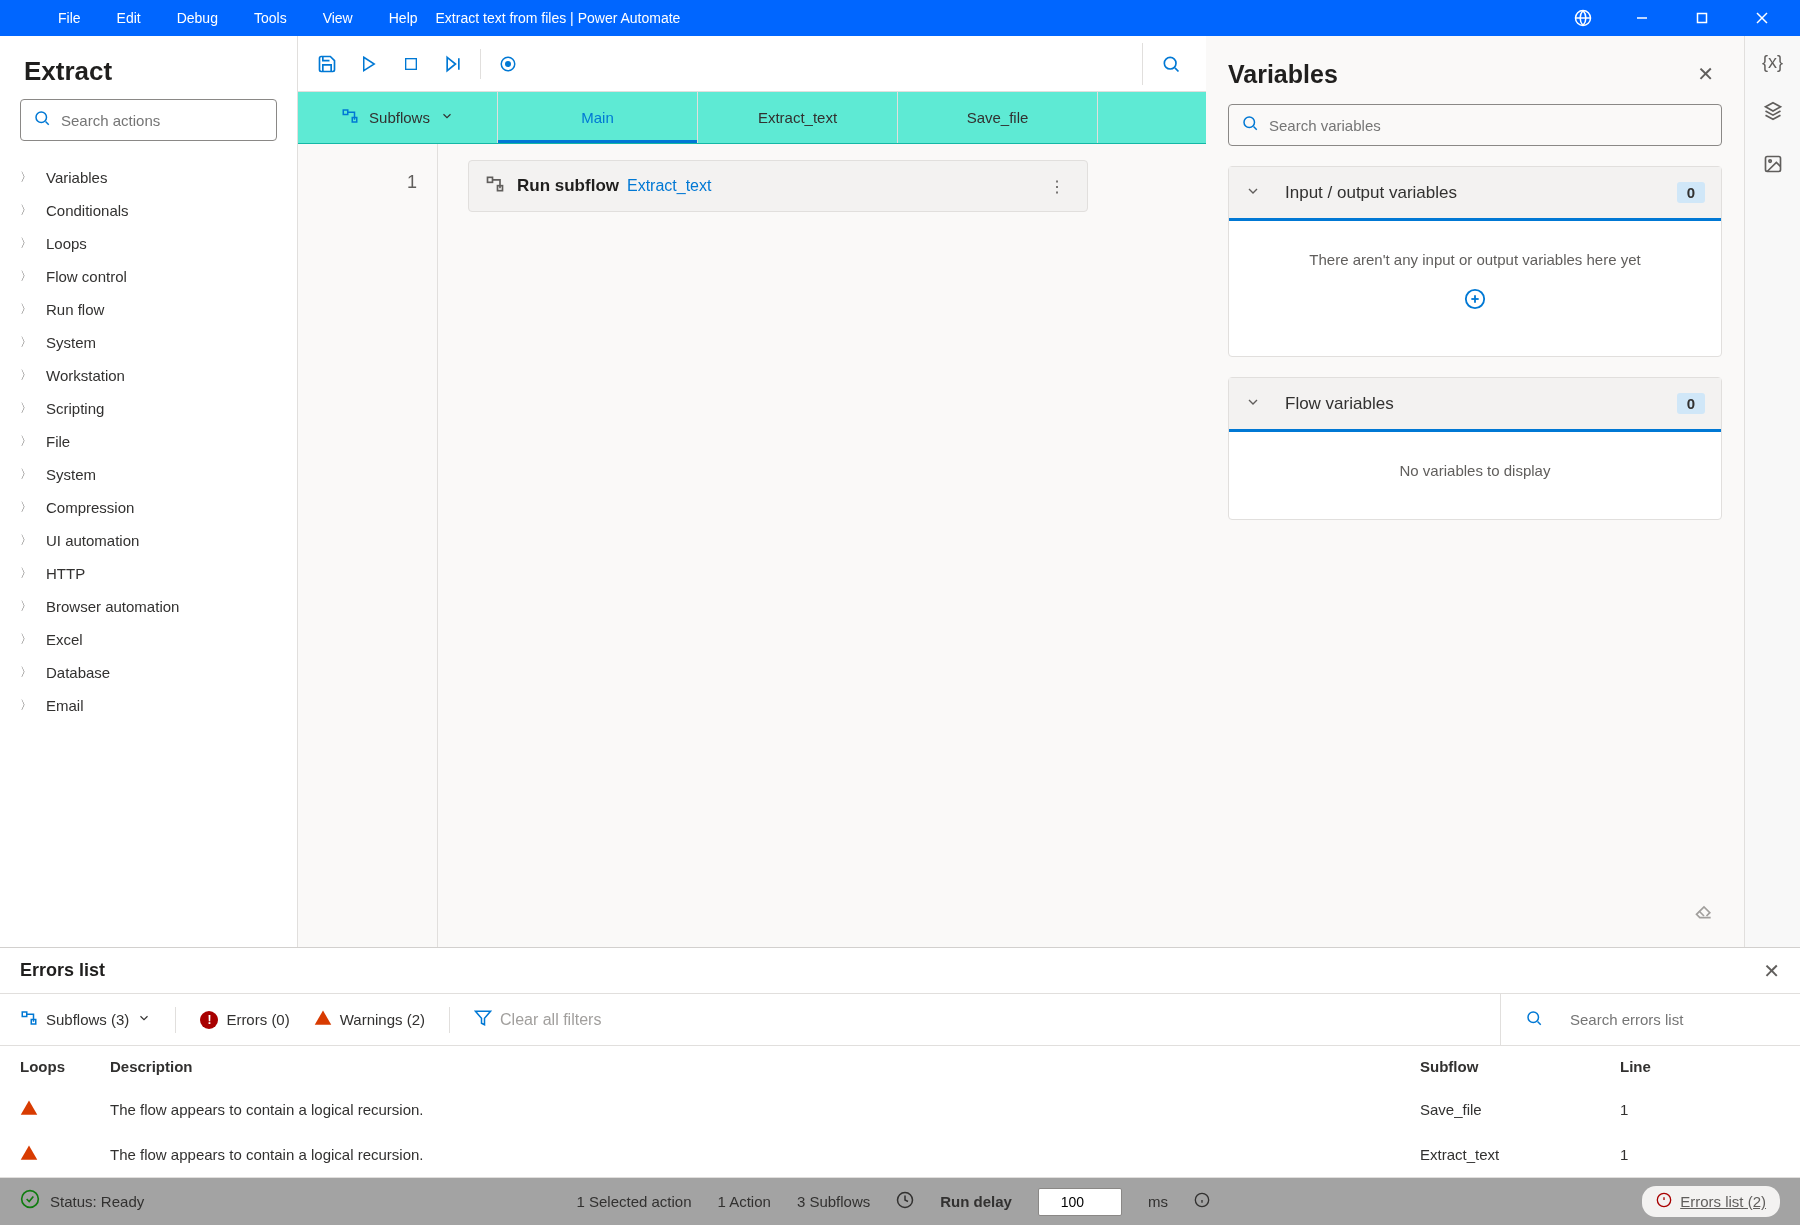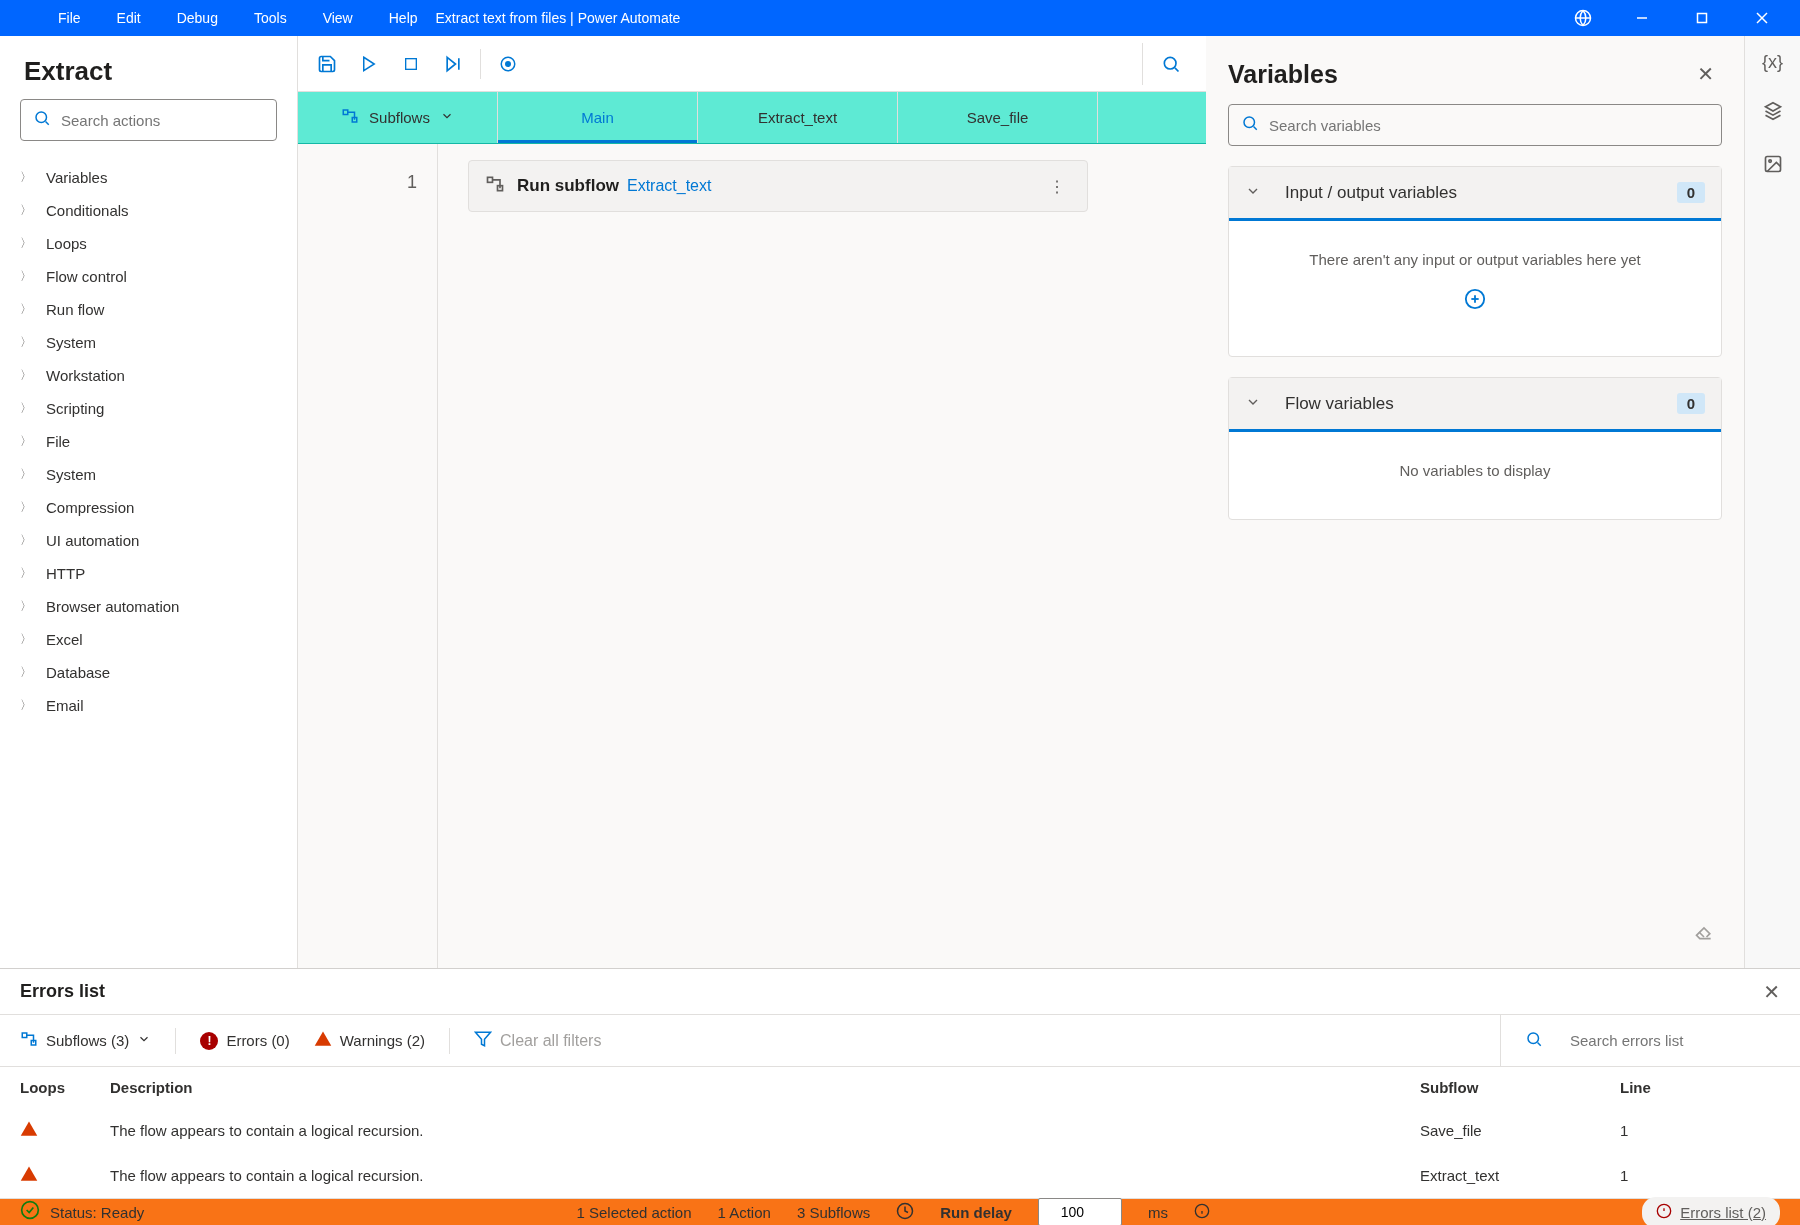--- a/index.html
+++ b/index.html
@@ -76,21 +76,21 @@
 .errors-table { width: 100%; }
 .errors-thead { display: flex; padding: 12px 20px; font-weight: 600; font-size: 15px; color: #323130; }
 .errors-row { display: flex; padding: 12px 20px; font-size: 15px; color: #323130; align-items: center; }
 .col-type { width: 90px; }
 .col-desc { flex: 1; }
 .col-subflow { width: 200px; }
 .col-line { width: 160px; }
 .warn-icon { color: #d83b01; }
 .err-dot { width: 18px; height: 18px; border-radius: 50%; background: #a80000; display: inline-flex; align-items: center; justify-content: center; color: white; font-size: 12px; font-weight: bold; }
 
-.statusbar { height: 27px; background: #f97316; border-top: 1px solid #e1dfdd; display: flex; align-items: center; padding: 0 20px; font-size: 15px; color: #323130; gap: 26px; }
+.statusbar { height: 48px; background: #a3a3a3; border-top: 1px solid #e1dfdd; display: flex; align-items: center; padding: 0 20px; font-size: 15px; color: #323130; gap: 26px; }
 .status-left { display: flex; align-items: center; gap: 10px; }
 .status-ok { color: #107c10; font-size: 18px; }
 .status-spacer { flex: 1; }
 .run-delay-input { width: 84px; height: 28px; border: 1px solid #8a8886; border-radius: 2px; text-align: center; font-size: 14px; }
 .errors-link { color: #605e5c; text-decoration: underline; cursor: pointer; display: flex; align-items: center; gap: 8px; background: #f3f2f1; padding: 6px 14px; border-radius: 14px; }
 .errors-link-icon { color: #a80000; }
 </style>
 </head>
 <body>
 

